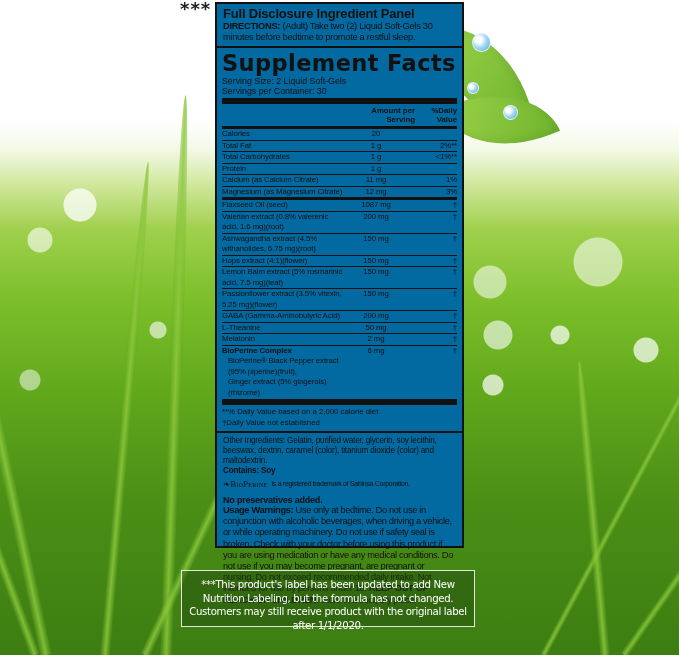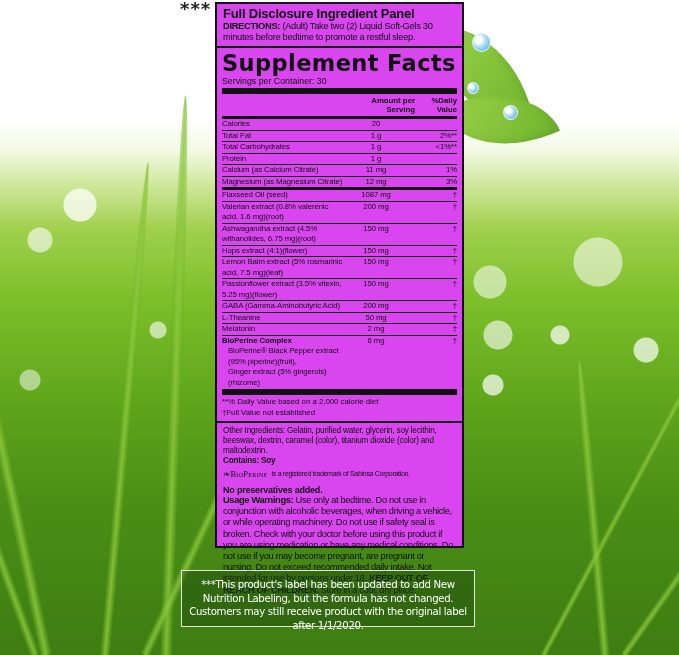--- a/index.html
+++ b/index.html
@@ -29,21 +29,21 @@
     position:absolute; border-radius:50%;
     background: radial-gradient(circle at 35% 35%, #ffffff 0 20%, #a9dcf5 45%, #4aa6d6 100%);
     border:1px solid rgba(255,255,255,0.7);
   }
   .asterisks {
     position:absolute; left:180px; top:-2px; font-size:18px; font-weight:bold; letter-spacing:1px; color:#222;
     font-family:"DejaVu Sans", sans-serif;
   }
   .panel {
     position:absolute; left:215px; top:2px; width:249px; height:546px;
-    background:#d946ef; border:2px solid #111; box-sizing:border-box; color:#111;
+    background:#0369a1; border:2px solid #111; box-sizing:border-box; color:#111;
   }
   .header-sec { padding:2px 6px 3px 6px; border-bottom:2px solid #111; }
   .fd-title { font-weight:bold; font-size:13px; line-height:15px; font-family:"Liberation Sans Narrow","Liberation Sans", sans-serif; letter-spacing:-0.2px; }
   .directions { font-size:9.3px; line-height:11px; letter-spacing:-0.3px; }
   .directions b { font-weight:bold; }
   .sf-sec { padding:2px 5px 0 5px; }
   .sf-title { font-family:"DejaVu Sans", sans-serif; font-weight:900; font-size:22.5px; line-height:26px; letter-spacing:0.4px; }
   .serving { font-size:8.8px; line-height:10px; }
   .thick { height:6px; background:#111; margin-top:2px; }
   .med { height:3px; background:#111; }
@@ -96,20 +96,21 @@
 <div class="asterisks">***</div>
 
 <div class="panel">
   <div class="header-sec">
     <div class="fd-title">Full Disclosure Ingredient Panel</div>
     <div class="directions"><b>DIRECTIONS:</b><span> (Adult) Take two (2) Liquid Soft-Gels 30 minutes before bedtime to promote a restful sleep.</span></div>
   </div>
 
   <div class="sf-sec">
     <div class="sf-title">Supplement Facts</div>
+    <div class="serving">Serving Size:  2 Liquid Soft-Gels</div>
     <div class="serving">Servings per Container:  30</div>
     <div class="thick"></div>
 
     <div class="colhead">
       <div class="n"></div>
       <div class="a">
           <div>Amount per</div>
           <div>Serving</div>
         </div>
       <div class="d">
@@ -205,21 +206,21 @@
           <div class="sub">BioPerine® Black Pepper extract (95% piperine)(fruit),</div>
           <div class="sub">Ginger extract (5% gingerols)(rhizome)</div>
         </div>
         <div class="a2">6 mg</div>
         <div class="d">†</div>
       </div>
     </div>
     <div class="thick" style="margin-top:1px;"></div>
     <div class="foot">
       <div>**% Daily Value based on a 2,000 calorie diet</div>
-      <div>†Full Value not established</div>
+      <div>†Daily Value not established</div>
     </div>
   </div>
 
   <div class="other">
     <div>Other Ingredients:  Gelatin, purified water, glycerin, soy lecithin, beeswax, dextrin, caramel (color), titanium dioxide (color) and maltodextrin.</div>
     <div><b>Contains: Soy</b></div>
     <div class="trademark">
       <span class="bp-logo">❧<span>BioPerine</span></span>
       <span>is a registered trademark of Sabinsa Corporation.</span>
     </div>

